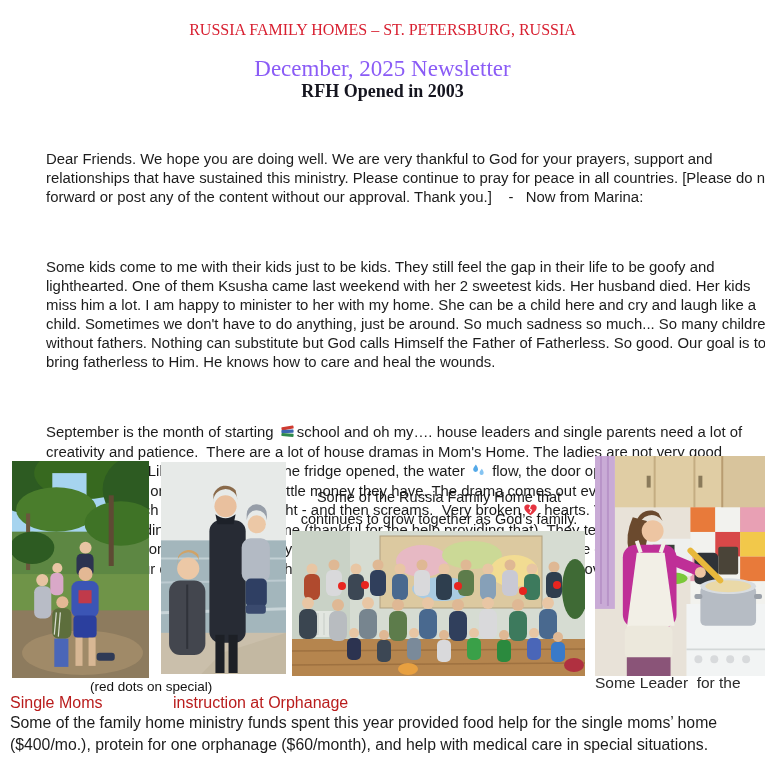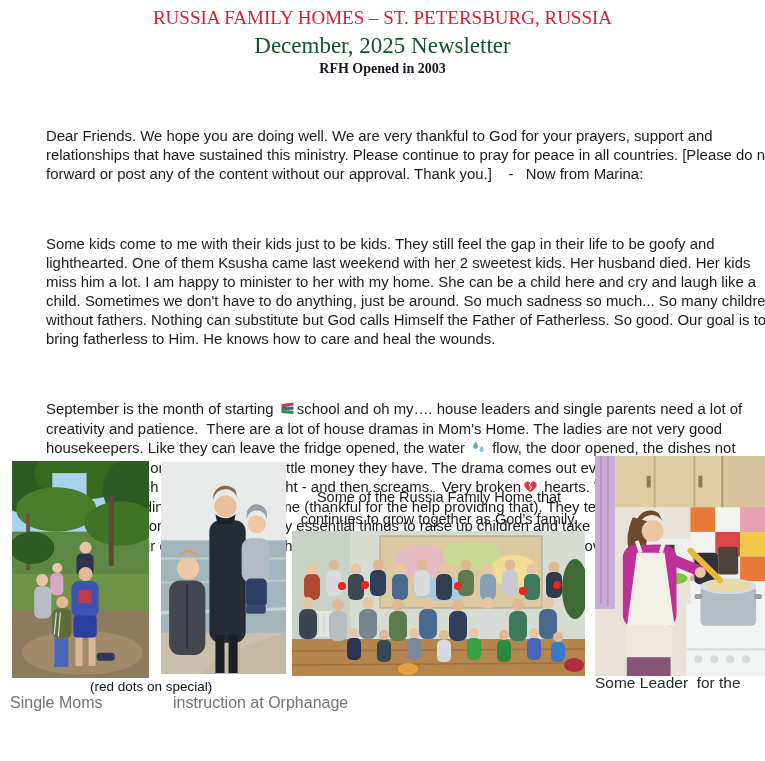--- a/index.html
+++ b/index.html
@@ -1,39 +1,39 @@
 <!DOCTYPE html>
 <html><head>
 <meta charset="utf-8">
 <style>
   html,body{margin:0;padding:0;background:#fff;}
   .page{position:relative;width:765px;height:761px;background:#fff;overflow:hidden;
         font-family:"Liberation Sans",sans-serif;color:#1c1c1c;}
   .hdr{text-align:center;padding-top:5px;}
-  .hdr .title{font-family:"Liberation Serif",serif;font-size:19px;line-height:26px;font-weight:400;margin:0;}
-  .hdr .subtitle{font-family:"Liberation Serif",serif;font-size:23px;line-height:27px;color:#14532d;margin:1px 0 0;}
-  .hdr .tagline{font-family:"Liberation Serif",serif;font-size:14px;line-height:17px;font-weight:700;color:#15151f;margin:1px 0 0;}
+  .hdr .title{font-family:"Liberation Serif",serif;font-size:16px;line-height:26px;font-weight:400;margin:12px;}
+  .hdr .subtitle{font-family:"Liberation Serif",serif;font-size:23px;line-height:27px;color:#8b5cf6;margin:1px 0 0;}
+  .hdr .tagline{font-family:"Liberation Serif",serif;font-size:18px;line-height:17px;font-weight:700;color:#15151f;margin:1px 0 0;}
   .bodytext{padding:12px 5px 0 10px;width:750px;box-sizing:border-box;
             font-size:14.9px;line-height:19px;white-space:pre-wrap;margin-left:36px;}
   .bodytext p{margin:0 0 13px 0;}
   .bodytext p.para3{line-height:19.5px;margin-bottom:0;}
   .team{margin:0 0 0 288px;line-height:19.5px;}
   .emoji{display:inline-block;width:15px;height:15px;vertical-align:-2px;margin:0 2px;}
   .emoji svg{width:100%;height:100%;display:block;}
   .abs{position:absolute;}
   .photo{display:block;}
   .photo svg{display:block;width:100%;height:100%;}
   .ph1{left:12px;top:461px;width:137px;height:217px;}
   .ph2{left:161px;top:462px;width:125px;height:212px;}
   .ph3{left:292px;top:531px;width:293px;height:145px;}
   .ph4{left:595px;top:456px;width:170px;height:220px;}
   .cap-center{left:293px;top:486px;width:292px;text-align:center;font-size:14.5px;line-height:22px;color:#1a1a1a;font-weight:500;}
   .cap-red{left:90px;top:679px;font-size:13.5px;color:#111;}
   .cap-house{left:595px;top:674px;font-size:15.5px;color:#2a2a2a;white-space:pre-wrap;}
-  .row-labels{left:10px;top:694px;font-size:16px;color:#737373;}
+  .row-labels{left:10px;top:694px;font-size:16px;color:#b91c1c;}
   .row-labels .lbl1{display:inline-block;width:163px;}
   .funds{left:10px;top:712px;width:748px;font-size:15.8px;line-height:21.5px;color:#1c1c1c;}
 </style>
 </head>
 <body>
 
 <div class="page">
 
   <div class="hdr">
     <div class="title" style="color: rgb(216, 31, 48);">RUSSIA FAMILY HOMES – ST. PETERSBURG, RUSSIA</div>
@@ -282,14 +282,15 @@
     </svg>
   </div>
 
   <div class="abs cap-red">(red dots on special)</div>
   <div class="abs cap-house">Some Leader  for the</div>
 
   <div class="abs row-labels">
     <span class="lbl1">Single Moms</span><span>instruction at Orphanage</span>
   </div>
 
+  <div class="abs funds">Some of the family home ministry funds spent this year provided food help for the single moms’ home ($400/mo.), protein for one orphanage ($60/month), and help with medical care in special situations.</div>
 
 </div>
 
 </body></html>

